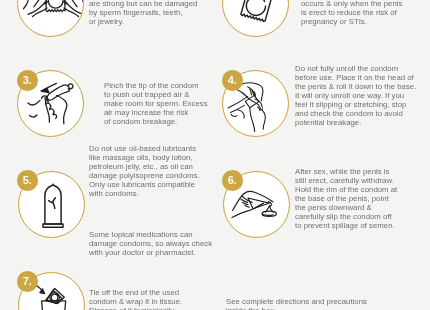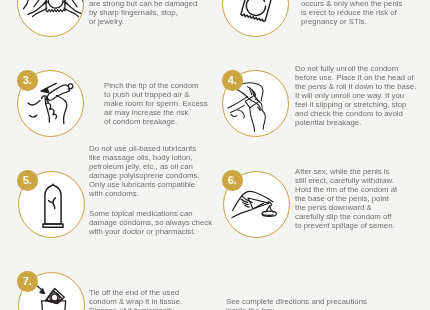--- a/index.html
+++ b/index.html
@@ -29,21 +29,21 @@
 <path d="M46.0 37.0 c2.2 1.6 4.6 2.9 7.0 3.9 c2.6 1.1 5.2 2.6 7.5 4.6"></path>
 <path d="M51.5 25.0 c2.4 3.6 5.0 7.2 7.6 10.8"></path>
 <path d="M64.9 43.4 c-1.4 -0.9 -2.9 -1.5 -4.6 -2.1 c-2.2 -0.8 -4.4 -2.2 -6.6 -4.3 c-2.4 -2.3 -4.8 -4.5 -7.0 -6.1"></path>
 <path d="M49.7 33.4 c-0.9 -1.1 -2.0 -2.1 -3.0 -2.9"></path>
 <path d="M48.6 31.3 l-1.9 1.8"></path>
 <path d="M47.0 29.6 l-1.9 1.8"></path>
 </g>
     </svg>
   </div>
 <div class="txt" style="left:89px;top:-1px;width:135px">are strong but can be damaged
-by sharp fingernails, stop,
+by sperm fingernails, teeth,
 or jewelry.</div>
 
 <div class="circle" style="left:222px;top:-30px">
     <svg width="67" height="67" viewBox="0 0 67 67">
 <g fill="none" stroke="#231f20" stroke-width="1.45" stroke-linejoin="miter" stroke-linecap="round">
 <path d="M24.60 19.10 L48.80 25.80 L42.10 50.00 L40.36 50.40 L39.30 48.34 L37.34 49.56 L36.28 47.51 L34.31 48.73 L33.25 46.67 L31.29 47.89 L30.23 45.83 L28.26 47.05 L27.20 44.99 L25.24 46.21 L24.18 44.16 L22.21 45.38 L21.15 43.32 L19.19 44.54 L17.90 43.30 Z"></path>
 <path d="M41.6 30.5 a9.6 9.6 0 1 0 1.0 4.6"></path>
 </g>
     </svg>
   </div>
@@ -124,21 +124,21 @@
   </div>
 <div class="badge" style="left:17px;top:170px">
     <span>5.</span>
   </div>
 <div class="txt" style="left:89px;top:144px;width:155px">Do not use oil-based lubricants
 like massage oils, body lotion,
 petroleum jelly, etc., as oil can
 damage polyisoprene condoms.
 Only use lubricants compatible
 with condoms.</div>
-<div class="txt" style="left:89px;top:209px;width:155px">Some topical medications can
+<div class="txt" style="left:89px;top:230px;width:155px">Some topical medications can
 damage condoms, so always check
 with your doctor or pharmacist.</div>
 
 <div class="circle" style="left:223px;top:171px">
     <svg width="67" height="67" viewBox="0 0 67 67">
 <g fill="none" stroke="#231f20" stroke-width="1.2" stroke-linejoin="round" stroke-linecap="round">
 <path d="M8.5 38.5 c2.4 -4.2 4.8 -8.4 7.4 -12.2 c2.0 -3.0 4.0 -5.2 6.4 -6.2 c2.6 -1.1 5.6 -0.8 9.0 0.4 c5.6 2.0 11.4 5.1 17.6 9.3"></path>
 <path d="M8.0 45.6 c4.8 -2.8 9.9 -5.0 15.1 -6.4 c2.8 -0.8 5.4 -1.8 7.8 -3.2 c2.8 -1.6 5.6 -3.2 8.6 -4.6"></path>
 <path d="M18.0 23.9 c1.2 1.5 2.6 2.7 4.2 3.6 c1.8 1.0 3.8 2.0 6.0 3.1"></path>
 <path d="M17.0 27.2 c2.2 1.6 4.4 2.6 6.6 3.2"></path>

